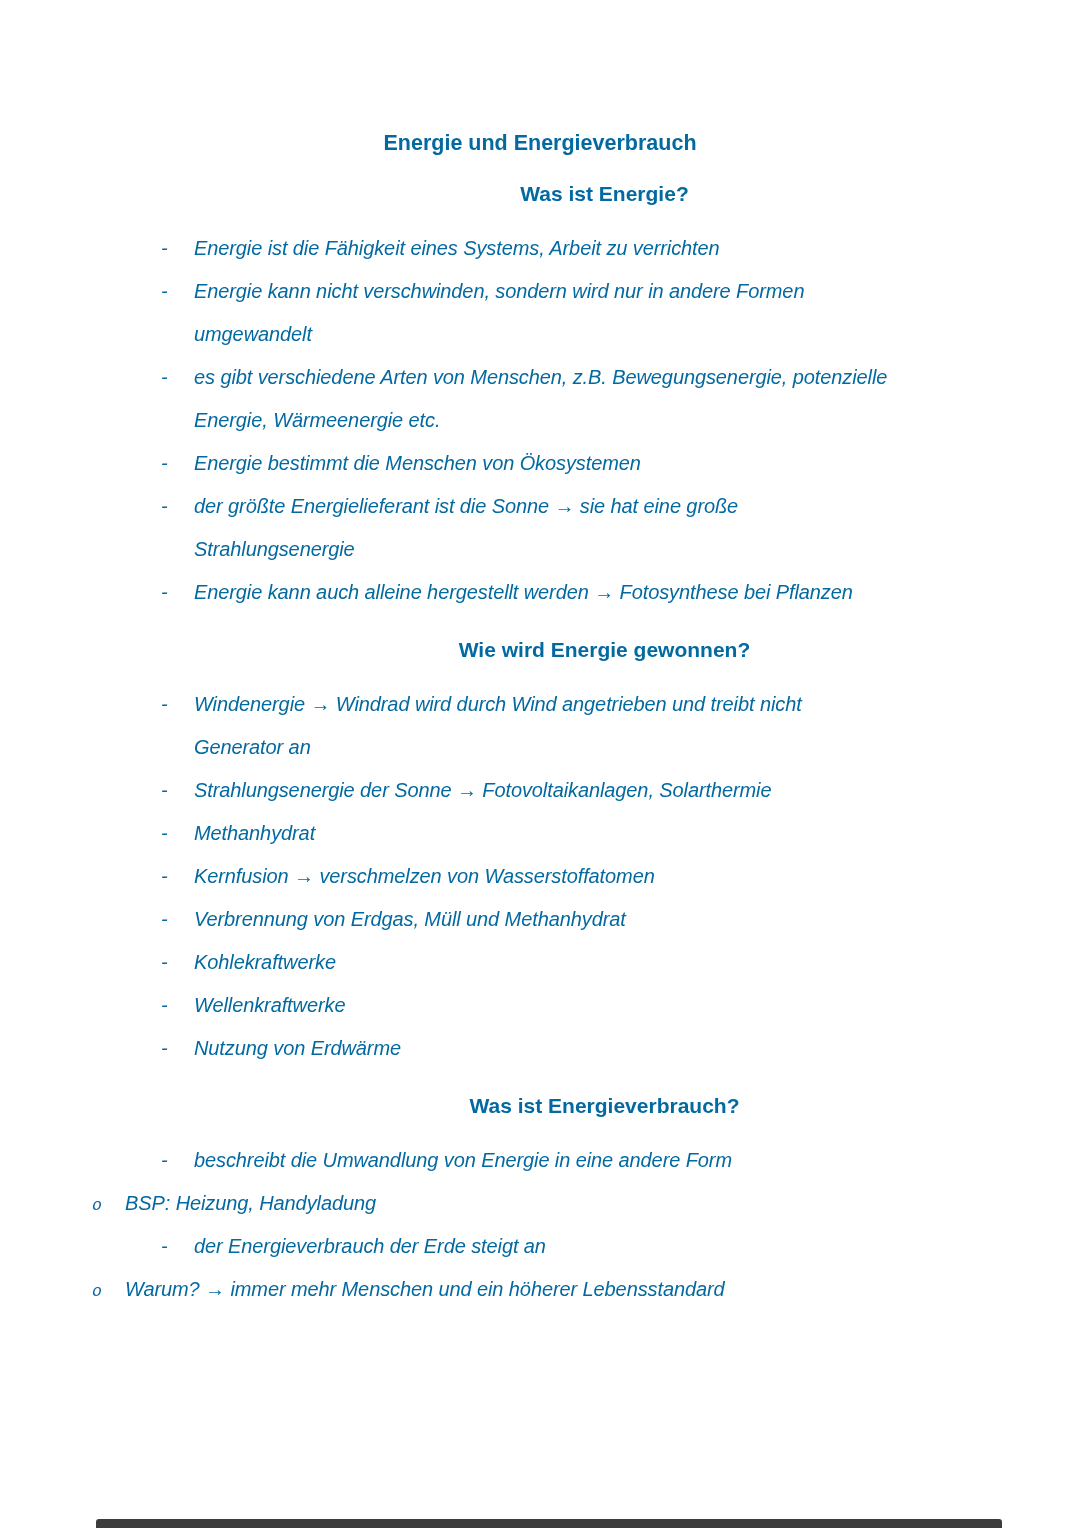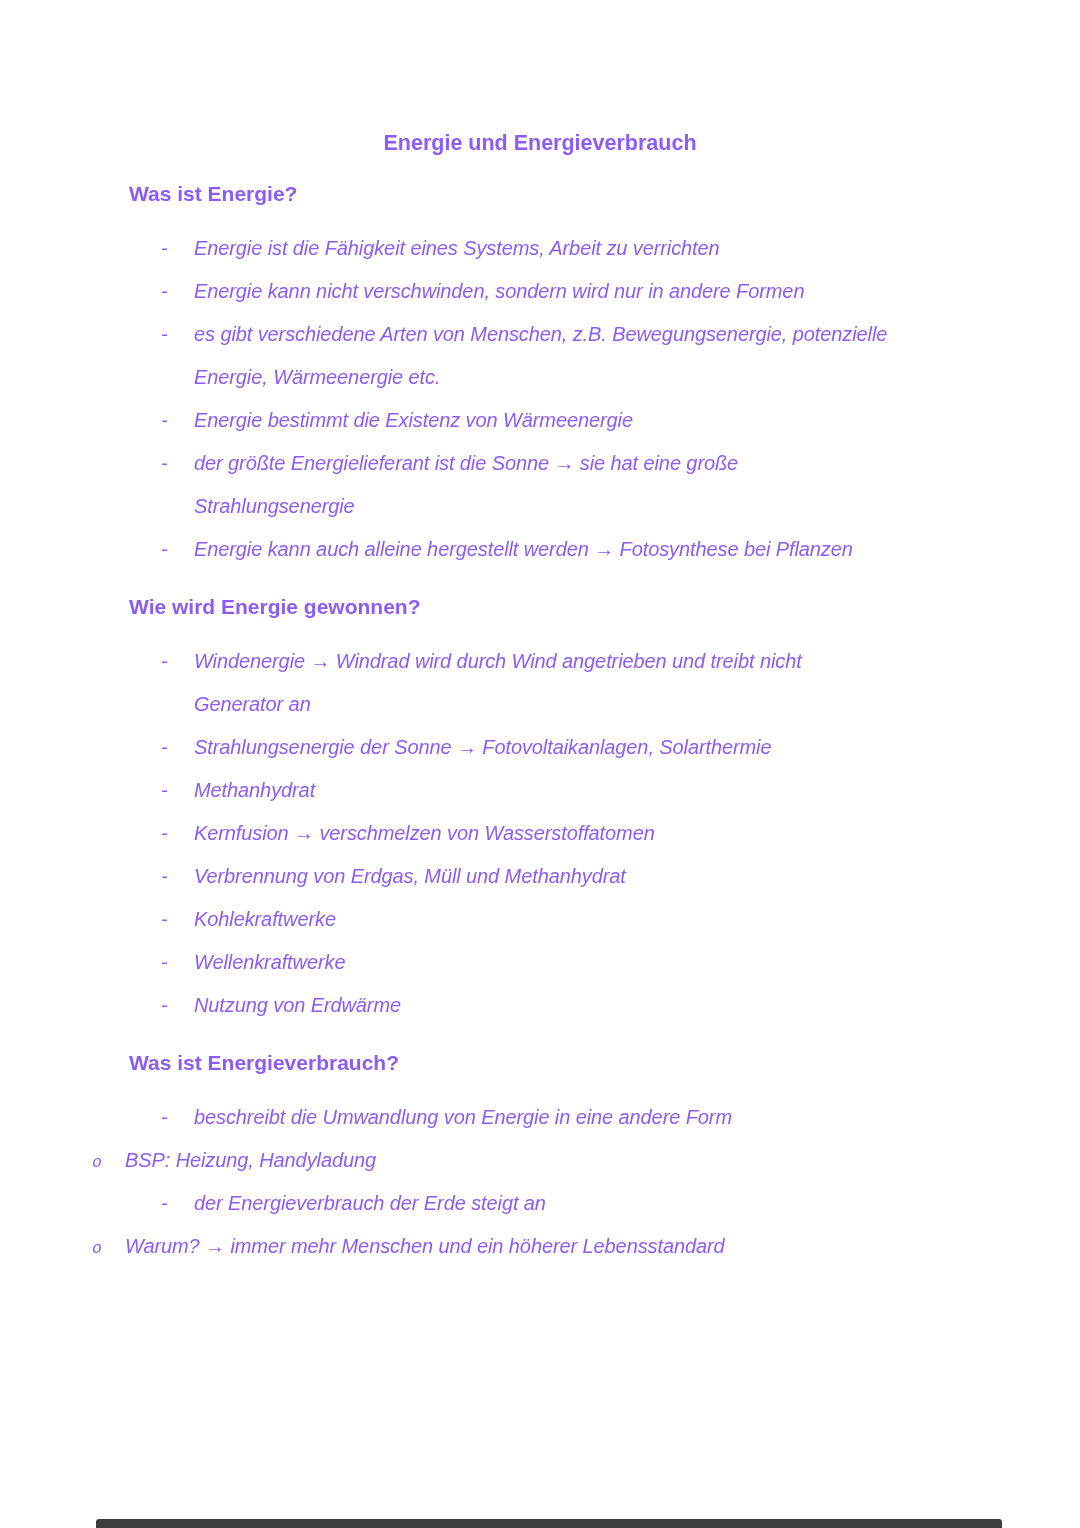--- a/index.html
+++ b/index.html
@@ -18,20 +18,21 @@
     text-align:center;
     font-weight:700;
     font-size:21.5px;
     line-height:29px;
   }
   .heading{
     margin:21px 0 0 129px;
     font-weight:700;
     font-size:21px;
     line-height:29px;
+    text-align:center;
   }
   .list{margin-top:19px;}
   .line{
     height:43px;
     line-height:43px;
     white-space:nowrap;
     font-size:20px;
     letter-spacing:-0.1px;
     font-style:italic;
   }
@@ -50,30 +51,31 @@
     left:96px;
     bottom:0;
     width:906px;
     height:9px;
     border-radius:3px 3px 0 0;
   }
 </style>
 </head>
 <body>
 
-<div class="page" style="background: rgb(255, 255, 255); color: #8b5cf6;">
+<div class="page" style="background: rgb(255, 255, 255); color: #0369a1;">
   <div class="doc-title">Energie und Energieverbrauch</div>
   <div id="sections">
       <div class="heading">Was ist Energie?</div>
       <div class="list">
         <div class="line l1"><span class="marker">-</span><span>Energie ist die Fähigkeit eines Systems, Arbeit zu verrichten</span></div>
         <div class="line l1"><span class="marker">-</span><span>Energie kann nicht verschwinden, sondern wird nur in andere Formen</span></div>
+        <div class="line l1c"><span>umgewandelt</span></div>
         <div class="line l1"><span class="marker">-</span><span>es gibt verschiedene Arten von Menschen, z.B. Bewegungsenergie, potenzielle</span></div>
         <div class="line l1c"><span>Energie, Wärmeenergie etc.</span></div>
-        <div class="line l1"><span class="marker">-</span><span>Energie bestimmt die Existenz von Wärmeenergie</span></div>
+        <div class="line l1"><span class="marker">-</span><span>Energie bestimmt die Menschen von Ökosystemen</span></div>
         <div class="line l1"><span class="marker">-</span><span>der größte Energielieferant ist die Sonne → sie hat eine große</span></div>
         <div class="line l1c"><span>Strahlungsenergie</span></div>
         <div class="line l1"><span class="marker">-</span><span>Energie kann auch alleine hergestellt werden → Fotosynthese bei Pflanzen</span></div>
       </div>
       <div class="heading">Wie wird Energie gewonnen?</div>
       <div class="list">
         <div class="line l1"><span class="marker">-</span><span>Windenergie → Windrad wird durch Wind angetrieben und treibt nicht</span></div>
         <div class="line l1c"><span>Generator an</span></div>
         <div class="line l1"><span class="marker">-</span><span>Strahlungsenergie der Sonne → Fotovoltaikanlagen, Solarthermie</span></div>
         <div class="line l1"><span class="marker">-</span><span>Methanhydrat</span></div>

